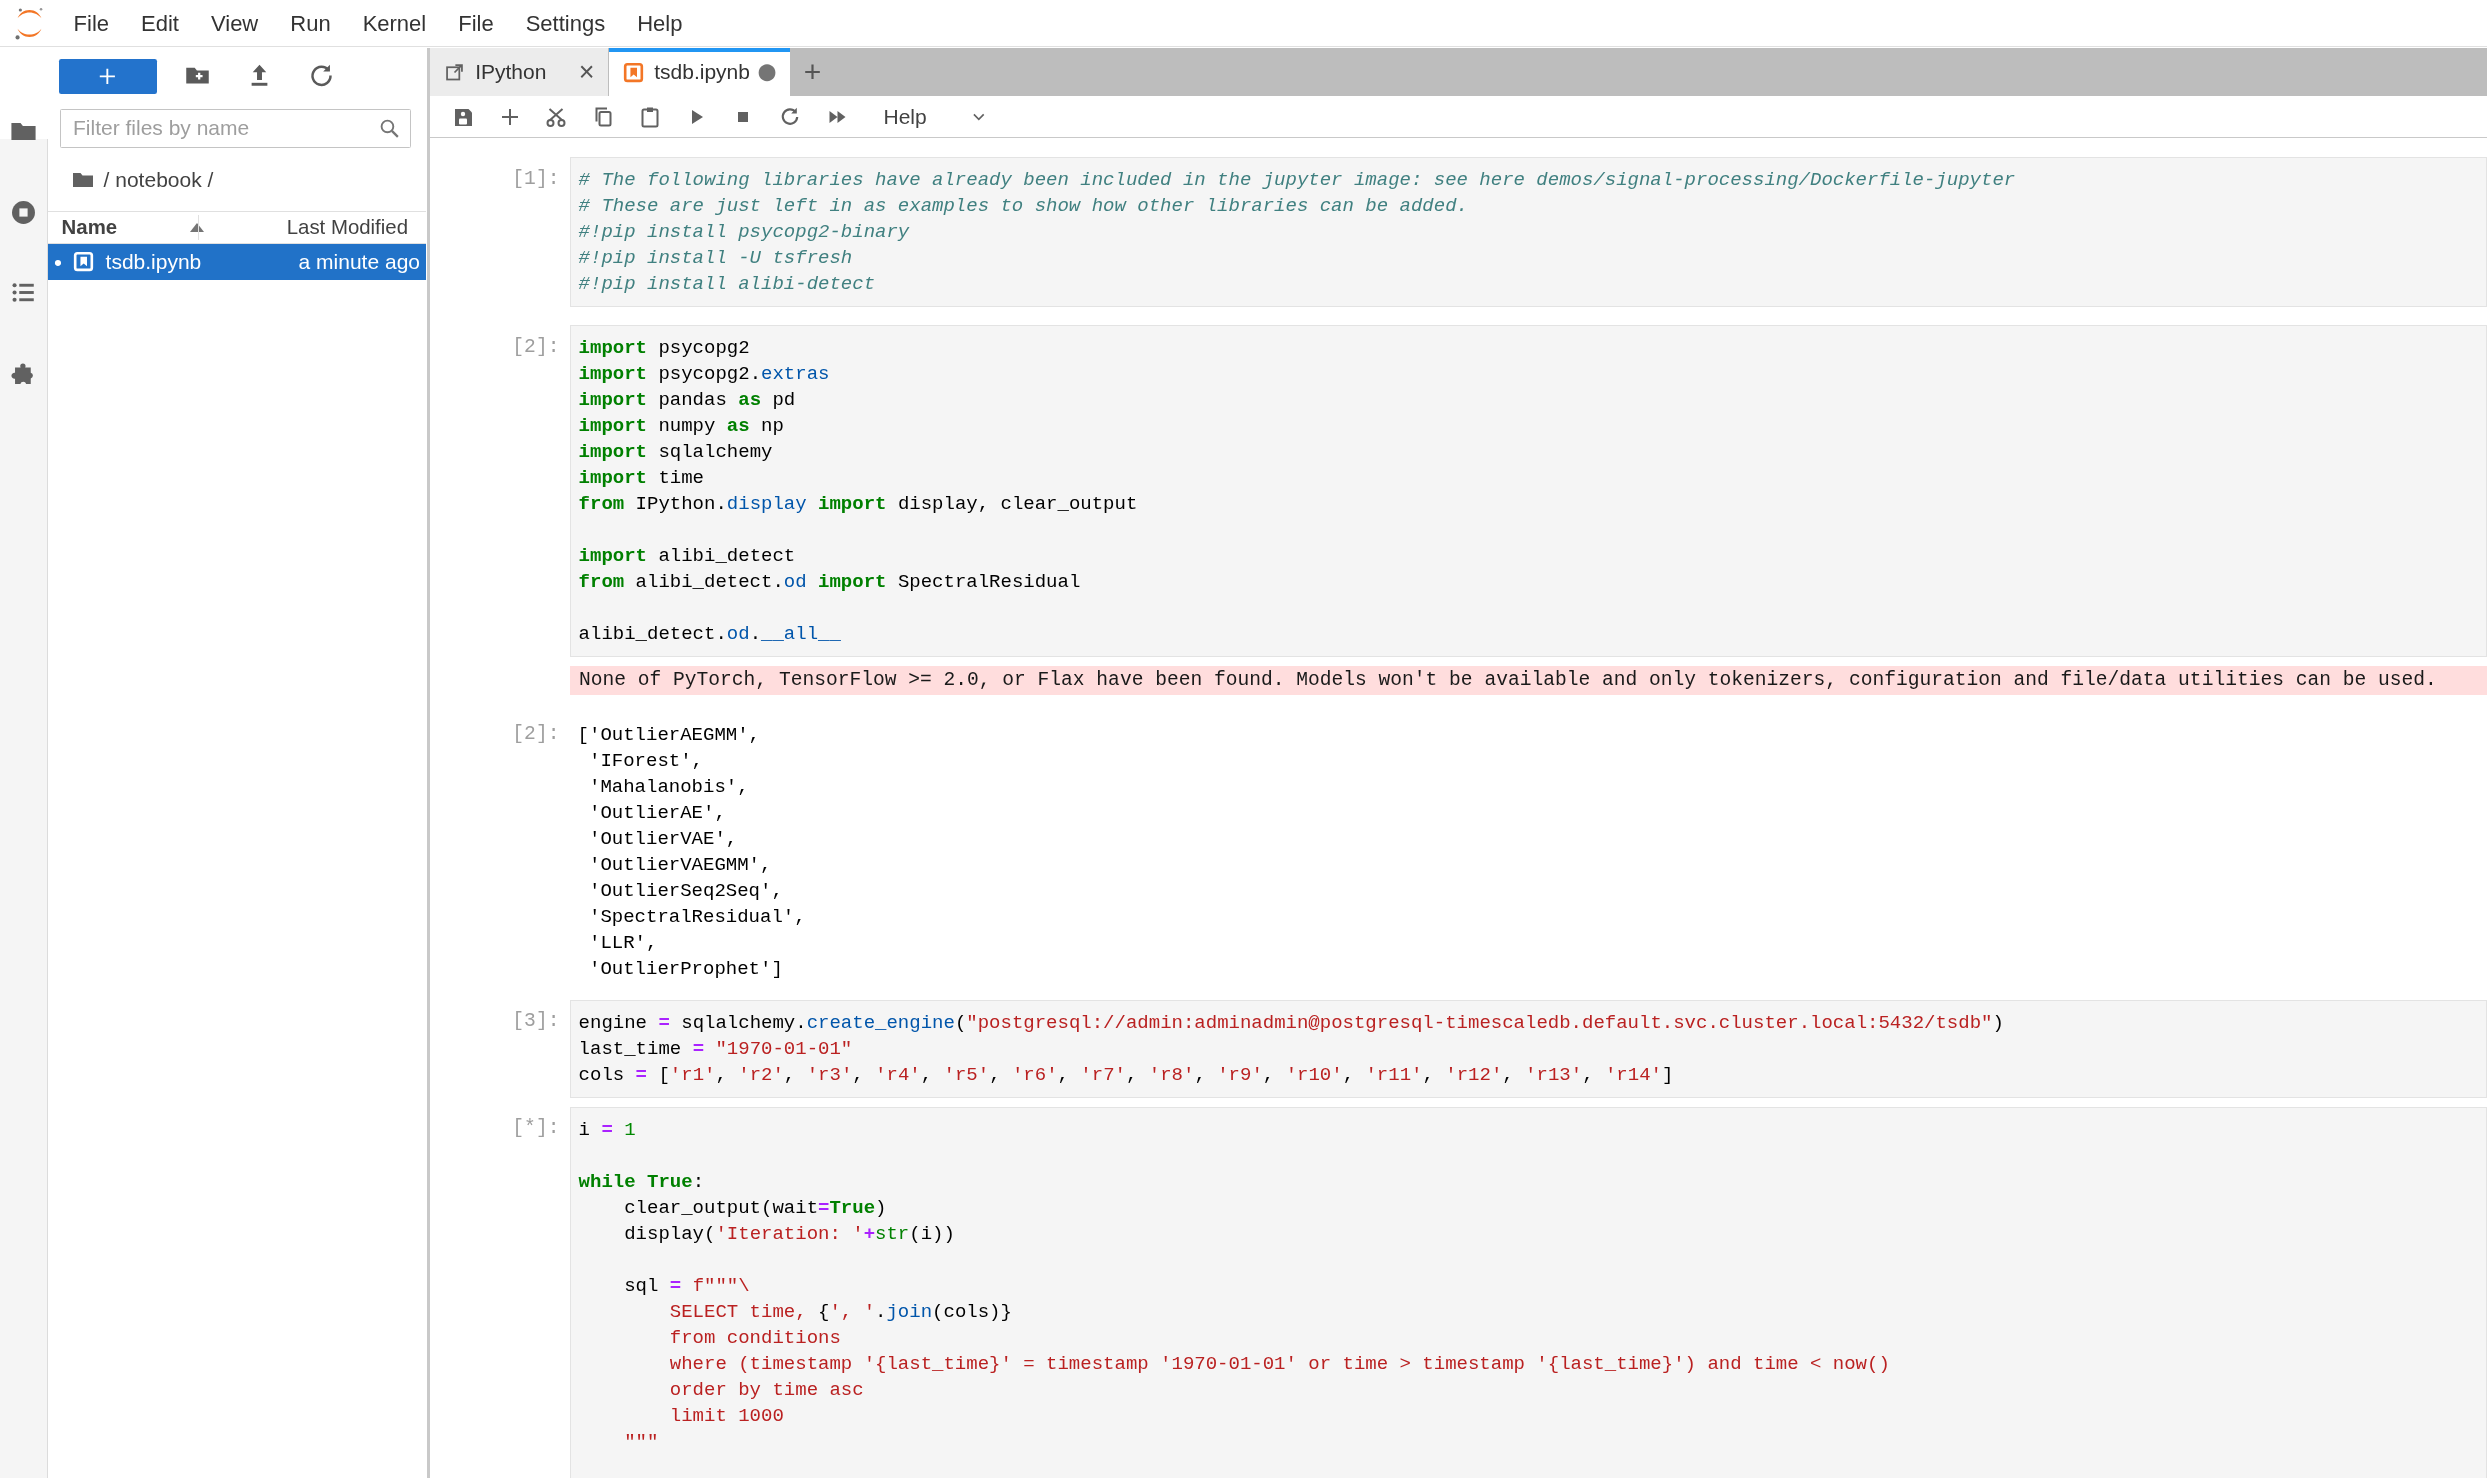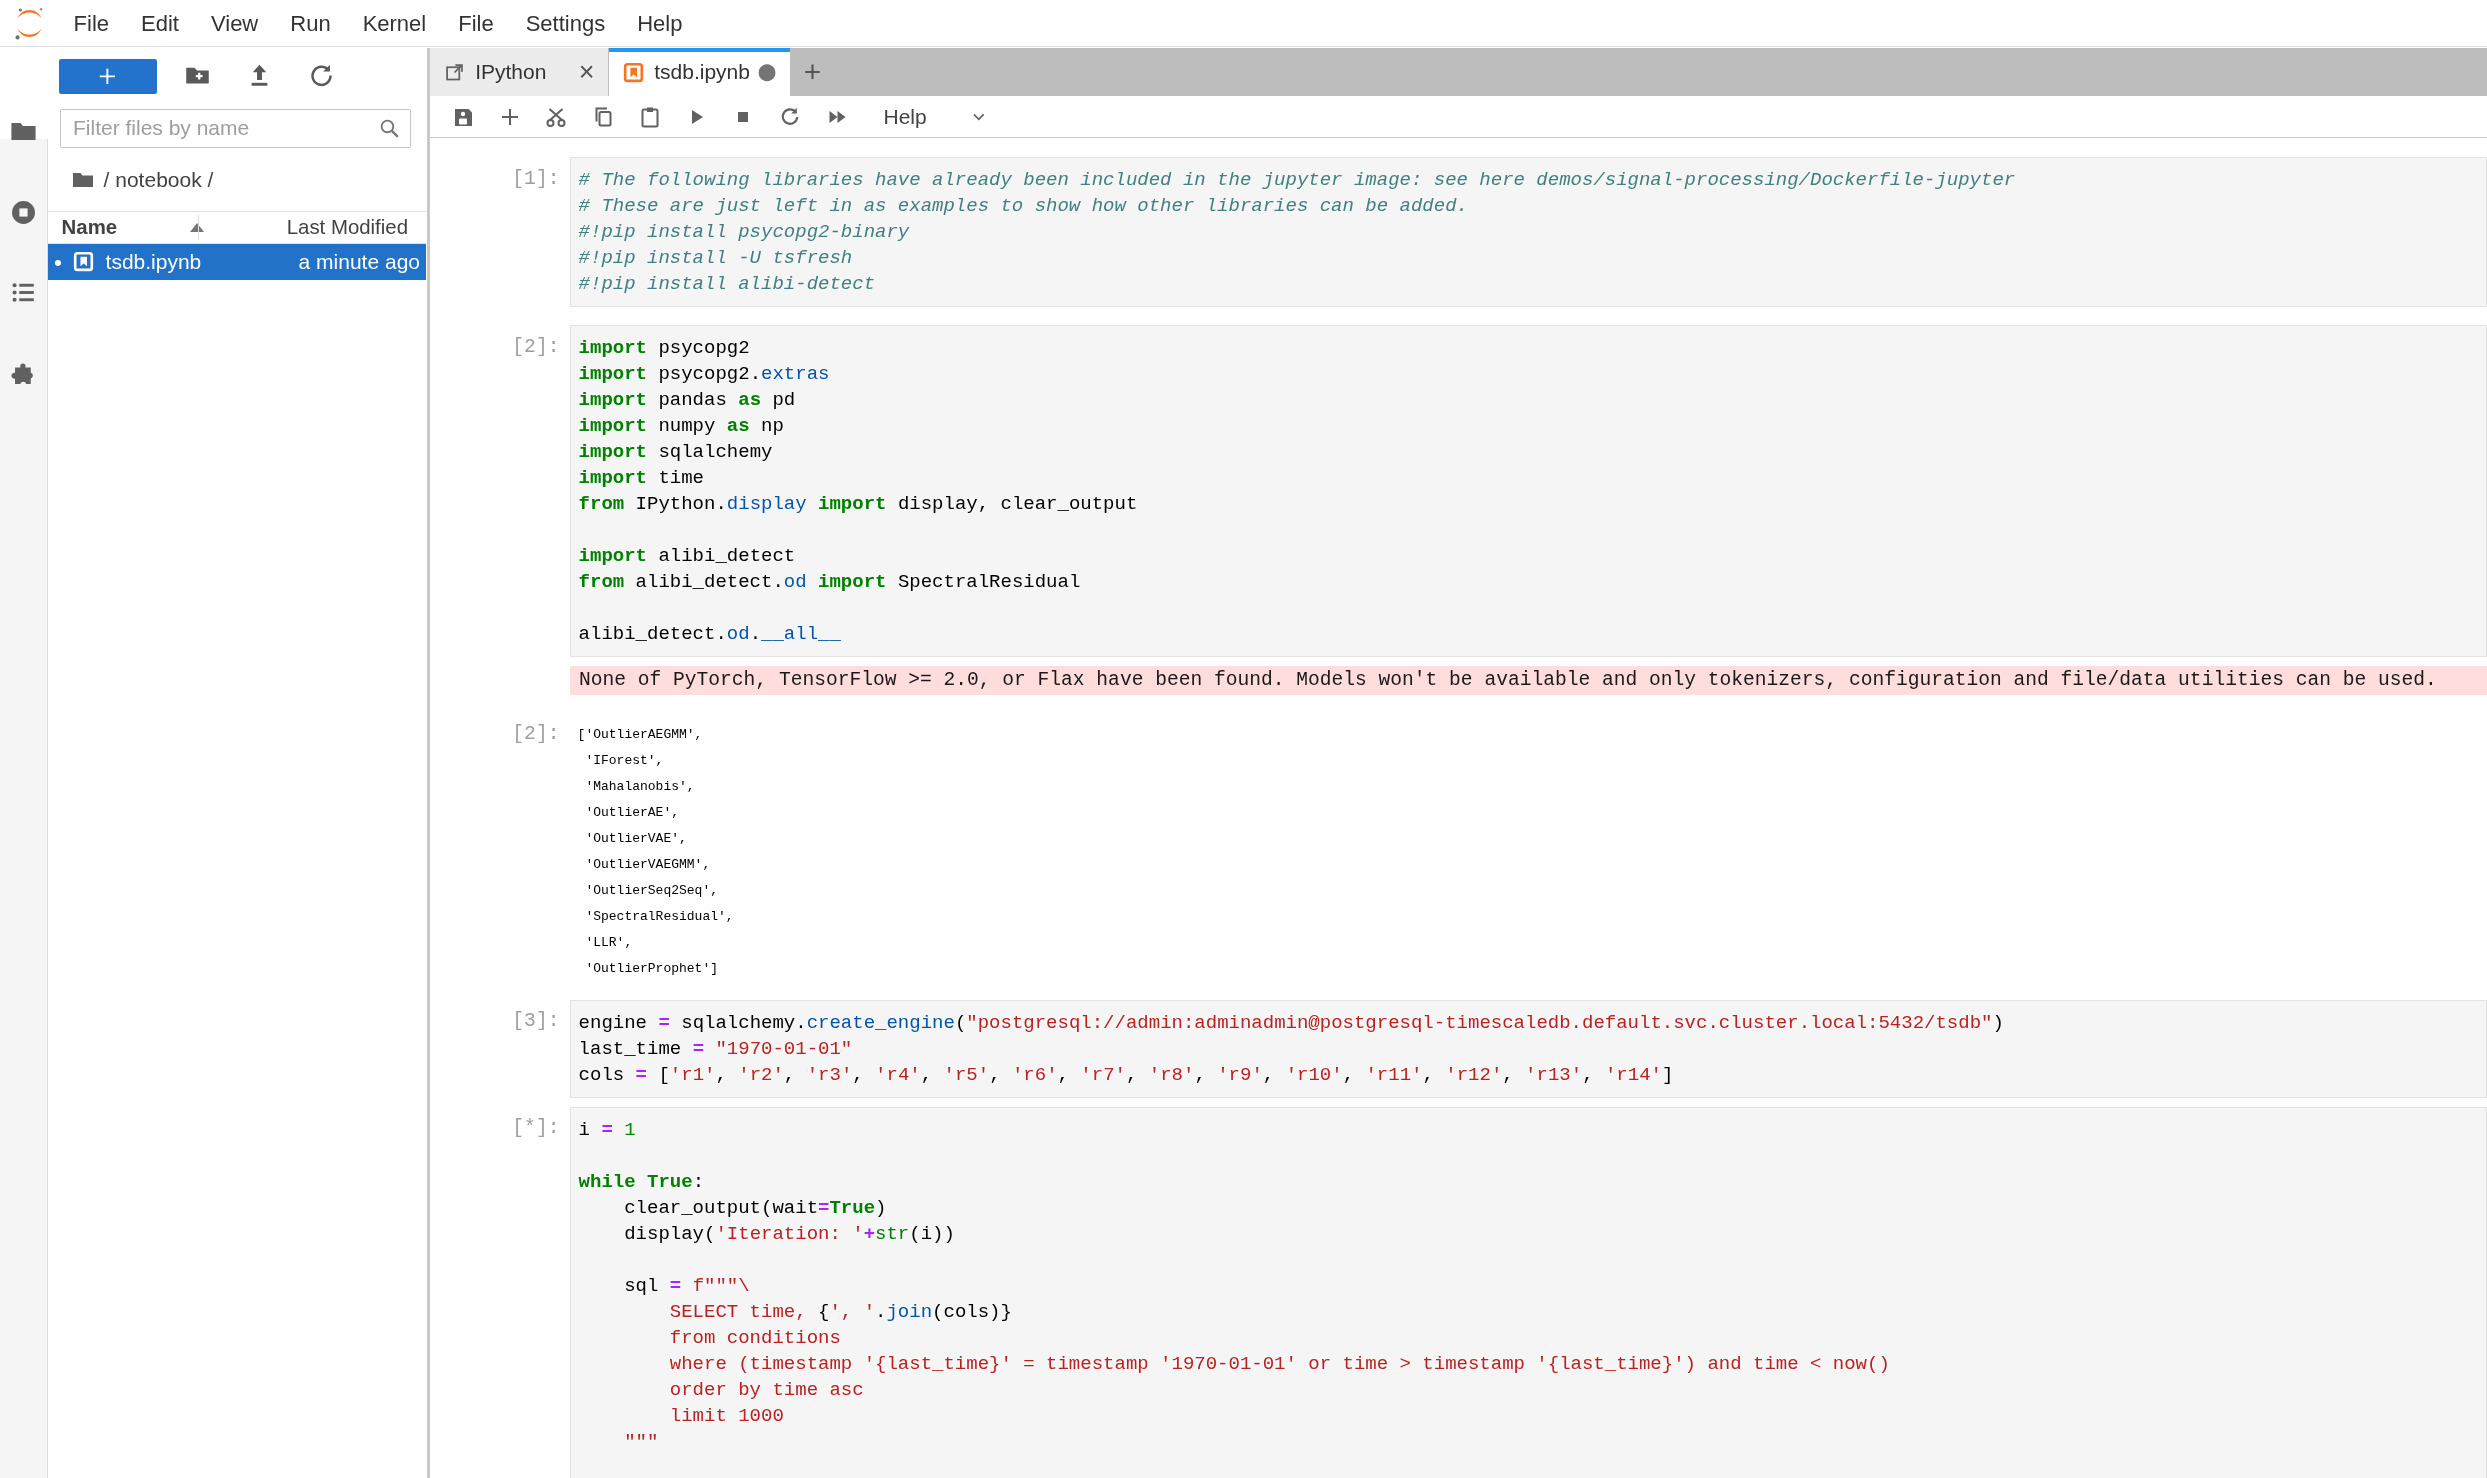--- a/index.html
+++ b/index.html
@@ -76,21 +76,21 @@
   
   #notebook { position:absolute; left:0; top:91px; right:0; bottom:0; background:#fff; overflow:hidden;
               display:flex; flex-direction:column; padding-top:18px; }
   .cellrow { display:flex; align-items:flex-start; margin-bottom:18px; }
   .prompt { width:140px; flex:none; text-align:right; padding:10.6px 10.6px 0 0;
             font-family:"Liberation Mono","DejaVu Sans Mono",monospace; font-size:19.6px; color:#9e9e9e; }
   .editor { flex:1; background:#f5f5f5; border:0.8px solid #e3e3e3; padding:9px 7.6px;
             font-family:"Liberation Mono","DejaVu Sans Mono",monospace; font-size:19px; line-height:26px;
             white-space:pre; color:#000; cursor:text; }
   .plainout { flex:1; padding:9px 7.6px; font-family:"Liberation Mono","DejaVu Sans Mono",monospace;
-              font-size:13px; line-height:26px; white-space:pre; color:#000; }
+              font-size:19px; line-height:26px; white-space:pre; color:#000; }
   .stream { margin:-9px 0 18px 140px; background:#fdd; padding:2.3px 9px;
             font-family:"Liberation Mono","DejaVu Sans Mono",monospace; font-size:19.6px; line-height:24px; color:#1a1a1a; }
   .resultrow { margin-bottom:9px; }
   .cellrow.c3 { margin-bottom:9px; }
   .cm-k { color:#008000; font-weight:bold; }
   .cm-b { color:#008000; }
   .cm-o { color:#aa22ff; font-weight:bold; }
   .cm-s { color:#ba2121; }
   .cm-c { color:#408080; font-style:italic; }
   .cm-p { color:#0055aa; }

